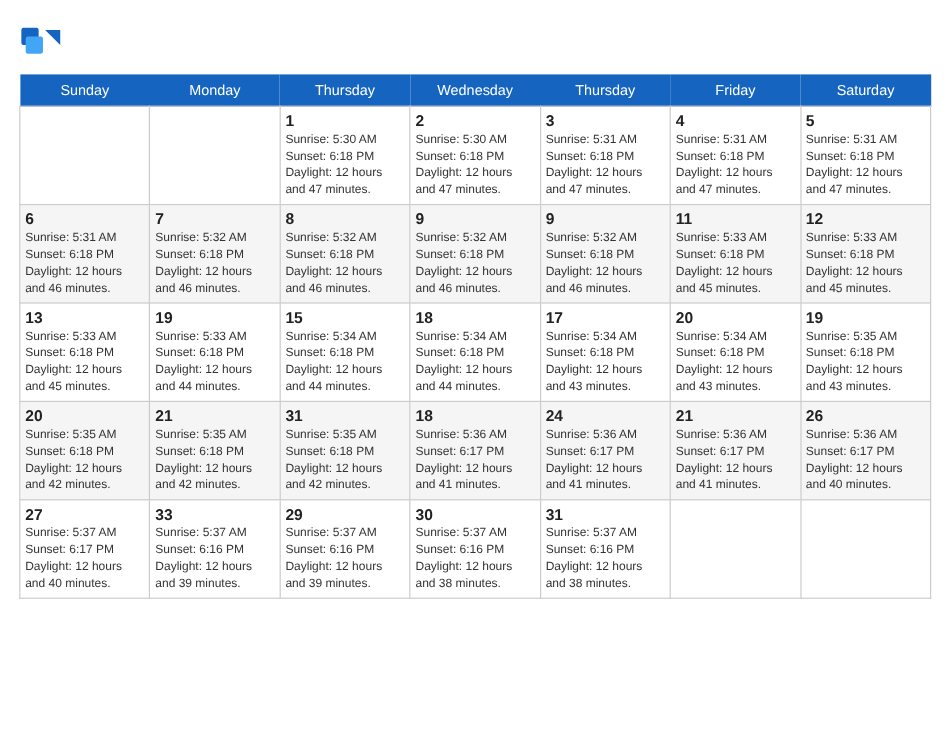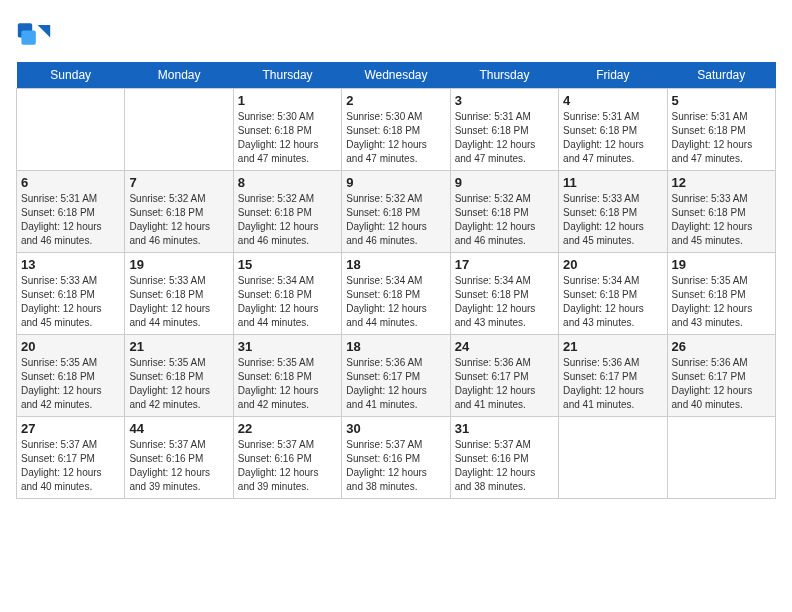--- a/index.html
+++ b/index.html
@@ -289,27 +289,27 @@
         </td>
       </tr>
       <tr>
         <td>
           <span class="day-num">27</span>
           <div class="day-info" style="white-space: pre-line;">Sunrise: 5:37 AM
 Sunset: 6:17 PM
 Daylight: 12 hours and 40 minutes.</div>
         </td>
         <td>
-          <span class="day-num">44</span>
+          <span class="day-num">33</span>
           <div class="day-info" style="white-space: pre-line;">Sunrise: 5:37 AM
 Sunset: 6:16 PM
 Daylight: 12 hours and 39 minutes.</div>
         </td>
         <td>
-          <span class="day-num">22</span>
+          <span class="day-num">29</span>
           <div class="day-info" style="white-space: pre-line;">Sunrise: 5:37 AM
 Sunset: 6:16 PM
 Daylight: 12 hours and 39 minutes.</div>
         </td>
         <td>
           <span class="day-num">30</span>
           <div class="day-info" style="white-space: pre-line;">Sunrise: 5:37 AM
 Sunset: 6:16 PM
 Daylight: 12 hours and 38 minutes.</div>
         </td>

